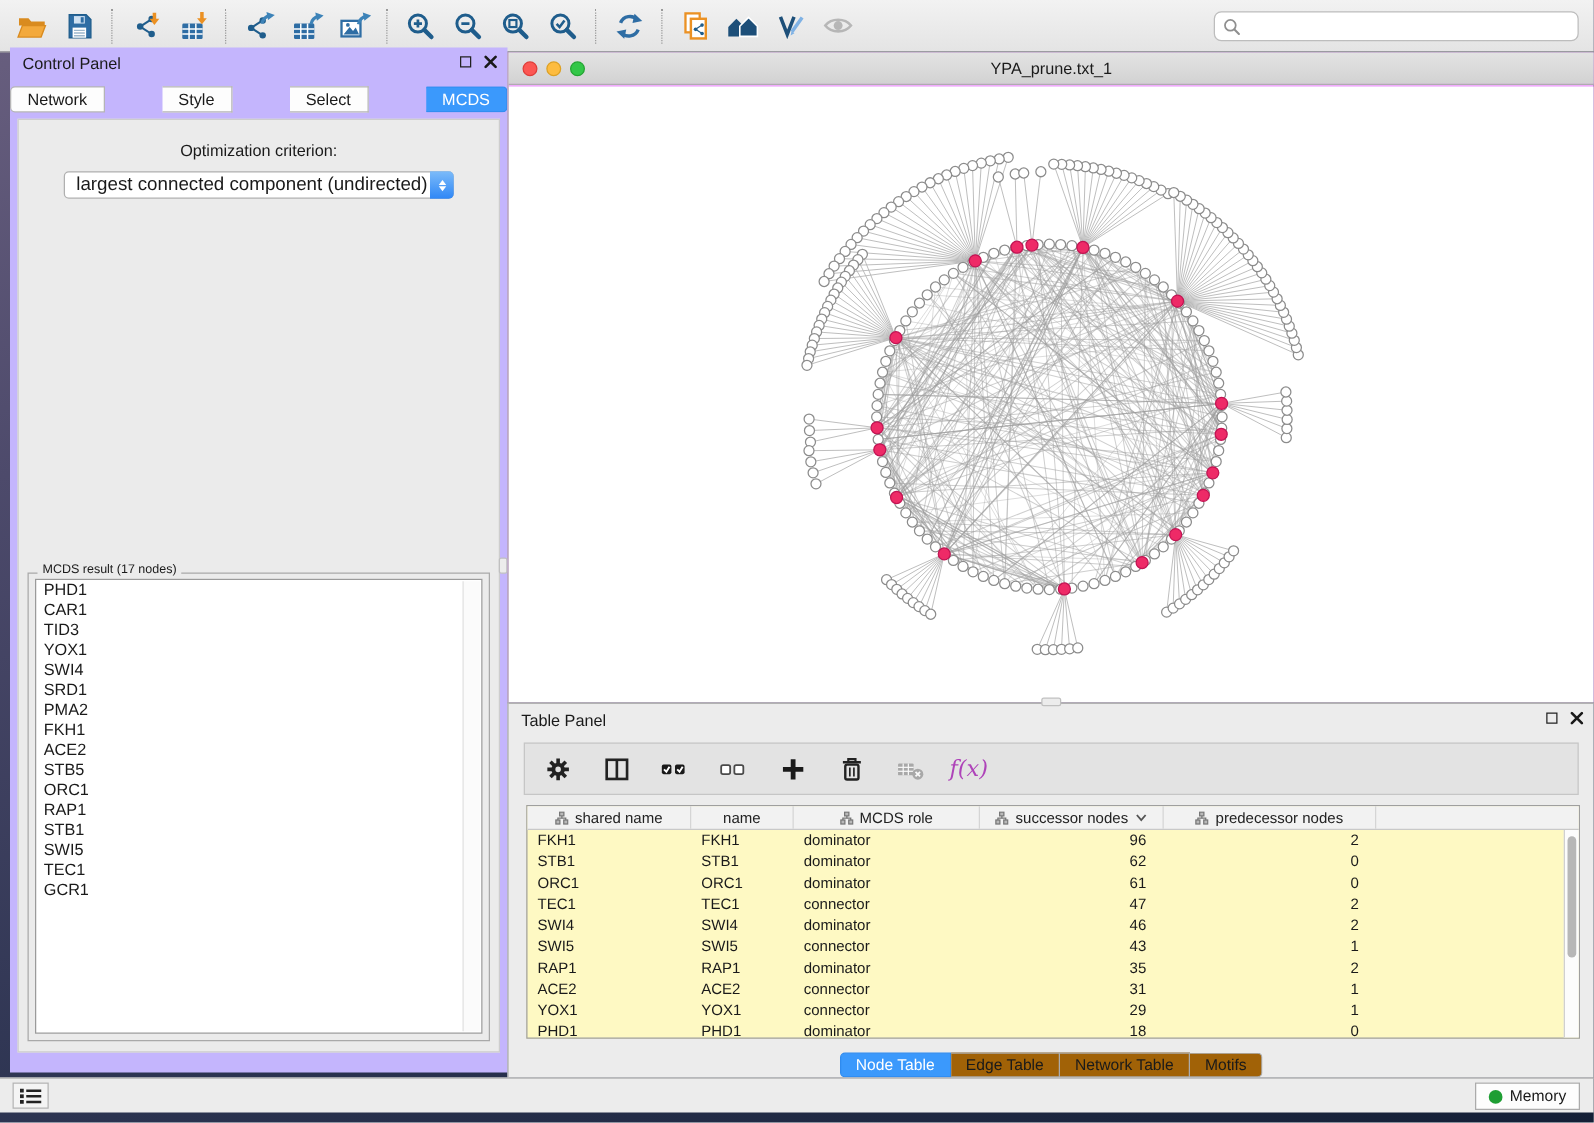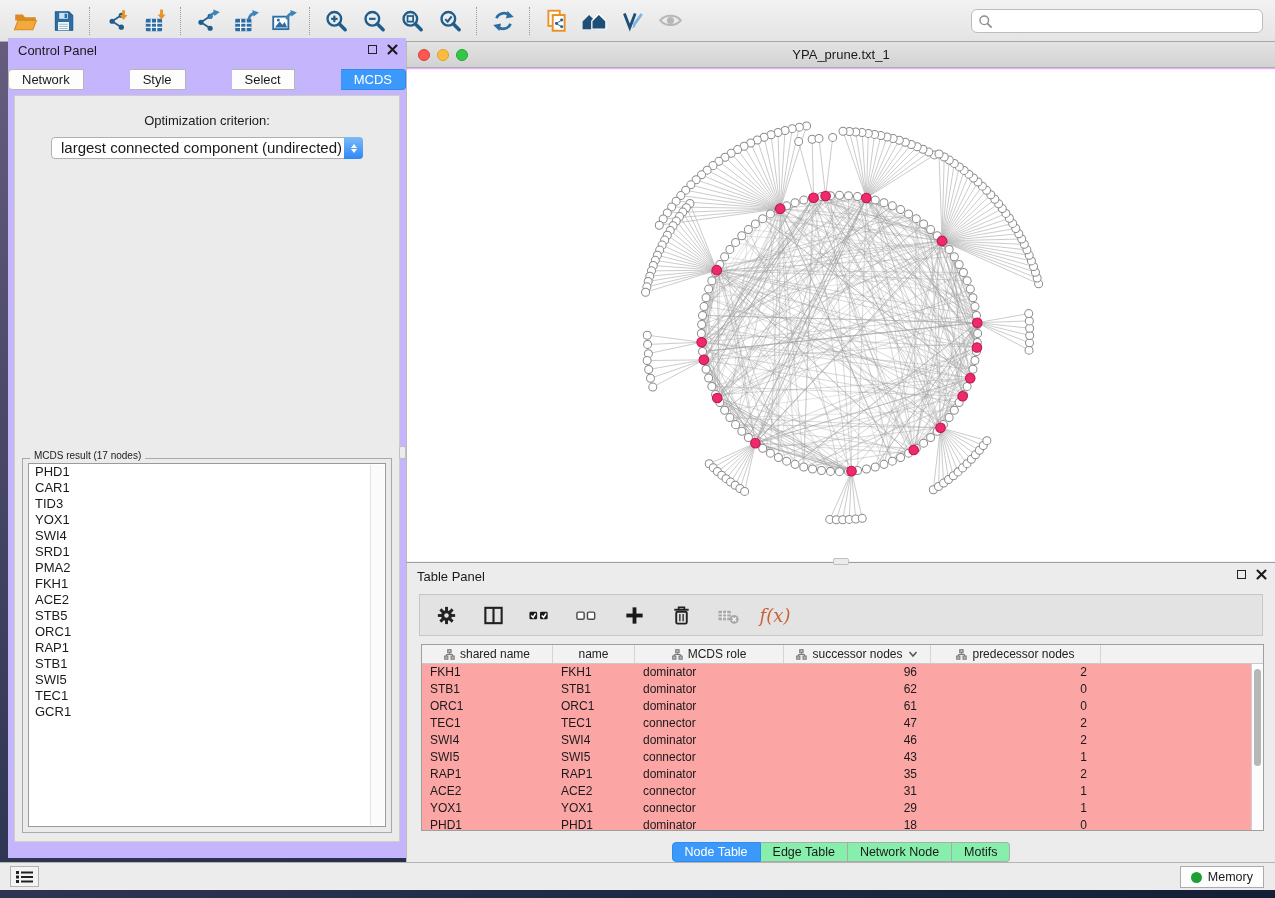--- a/index.html
+++ b/index.html
@@ -63,32 +63,32 @@
   .net-canvas svg { display:block; width:100%; height:100%; }
   
   .table-panel { position:absolute; left:406px; top:562px; width:869px; height:300px; background:#ececec;
     border-left:1px solid #b9b9b9; border-top:1px solid #9f9f9f; }
   .h-grip { position:absolute; top:-5px; left:50%; margin-left:-8px; width:16px; height:7px; background:#ececec; border:1px solid #c0c0c0; border-radius:2px; }
   .tp-header { height:27px; line-height:27px; padding:0 10px; font-size:13px; position:relative; }
   .tp-toolbar { position:absolute; left:12px; right:12px; top:31px; height:42px; background:#e3e3e3;
     border:1px solid #c6c6c6; display:flex; align-items:center; padding-left:12px; gap:19px; }
   .tp-btn { display:flex; align-items:center; justify-content:center; width:28px; height:30px; }
   .tp-btn.disabled { opacity:.8; }
-  .fx-label { font-family:"DejaVu Serif", serif; font-style:italic; font-size:18px; color:#c2410c; }
-  .tp-table { position:absolute; left:14px; right:11px; top:81px; bottom:31px; background:#fca5a5; border:1px solid #9f9f9f; }
+  .fx-label { font-family:"DejaVu Serif", serif; font-style:italic; font-size:18px; color:#a21caf; }
+  .tp-table { position:absolute; left:14px; right:11px; top:81px; bottom:31px; background:#fef9c3; border:1px solid #9f9f9f; }
   .thead { display:flex; height:19px; background:#f2f2f2; border-bottom:1px solid #c9c9c9; }
   .th { display:flex; align-items:center; justify-content:center; gap:5px; border-right:1px solid #d5d5d5;
     font-size:12px; color:#222; flex:none; }
   .tbody .tr { display:flex; height:17px; }
   .td { flex:none; font-size:12px; line-height:17px; padding-left:8px; white-space:nowrap; overflow:hidden; }
   .td.num { text-align:right; padding-right:14px; padding-left:0; }
   .tscroll { position:absolute; right:0; top:19px; bottom:0; width:12px; background:#fcfcfc; border-left:1px solid #d0d0d0; }
   .tthumb { position:absolute; left:2px; top:5px; width:7px; height:97px; background:#b7b7b7; border-radius:4px; }
   .tp-tabs { position:absolute; left:0; right:0; bottom:0; display:flex; justify-content:center; }
-  .tp-tab { height:20px; line-height:18px; padding:0 12px; background:#86efac; border:1px solid #ababab;
+  .tp-tab { height:20px; line-height:18px; padding:0 12px; background:#a16207; border:1px solid #ababab;
     border-left-width:0; font-size:12.5px; cursor:default; }
   .tp-tab:first-child { border-left-width:1px; border-radius:4px 0 0 4px; }
   .tp-tab:last-child { border-radius:0 4px 4px 0; }
   .tp-tab.active { background:#3b99fc; border-color:#2f8bef; color:#fff; }
   
   .status-bar { position:absolute; left:0; top:862px; width:1275px; height:28px; background:#ececec; border-top:1px solid #b3b3b3; }
   .list-btn { position:absolute; left:10px; top:3px; width:29px; height:21px; background:#f4f4f4;
     border:1px solid #b3b3b3; display:flex; align-items:center; justify-content:center; }
   .mem-btn { position:absolute; right:11px; top:3px; height:22px; background:#fdfdfd; border:1px solid #ababab;
     display:flex; align-items:center; gap:6px; padding:0 10px; font-size:12.5px; }
@@ -1314,21 +1314,21 @@
           <div class="td num" style="width: 170px;">0</div>
         </div>
       </div>
     <div class="tscroll">
       <div class="tthumb"></div>
     </div>
   </div>
   <div class="tp-tabs">
       <div class="tp-tab active">Node Table</div>
       <div class="tp-tab">Edge Table</div>
-      <div class="tp-tab">Network Node</div>
+      <div class="tp-tab">Network Table</div>
       <div class="tp-tab">Motifs</div>
     </div>
 </div>
 
 <div class="status-bar">
   <div class="list-btn">
     <svg width="19" height="14" viewBox="0 0 19 14">
       <g fill="#222">
           <rect x="1" y="1" width="3" height="3"></rect>
           <rect x="1" y="5.5" width="3" height="3"></rect>

